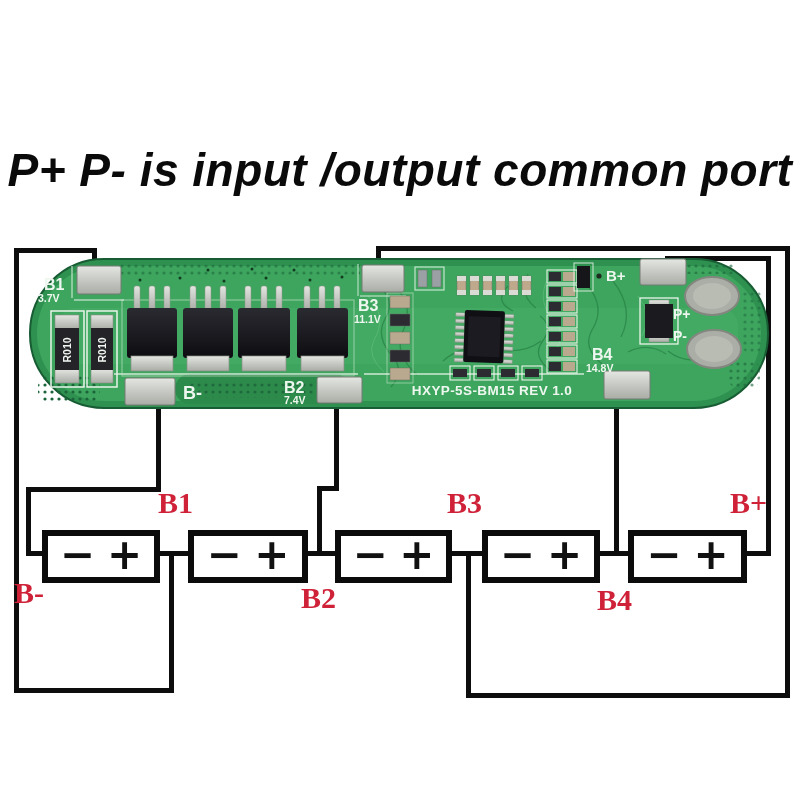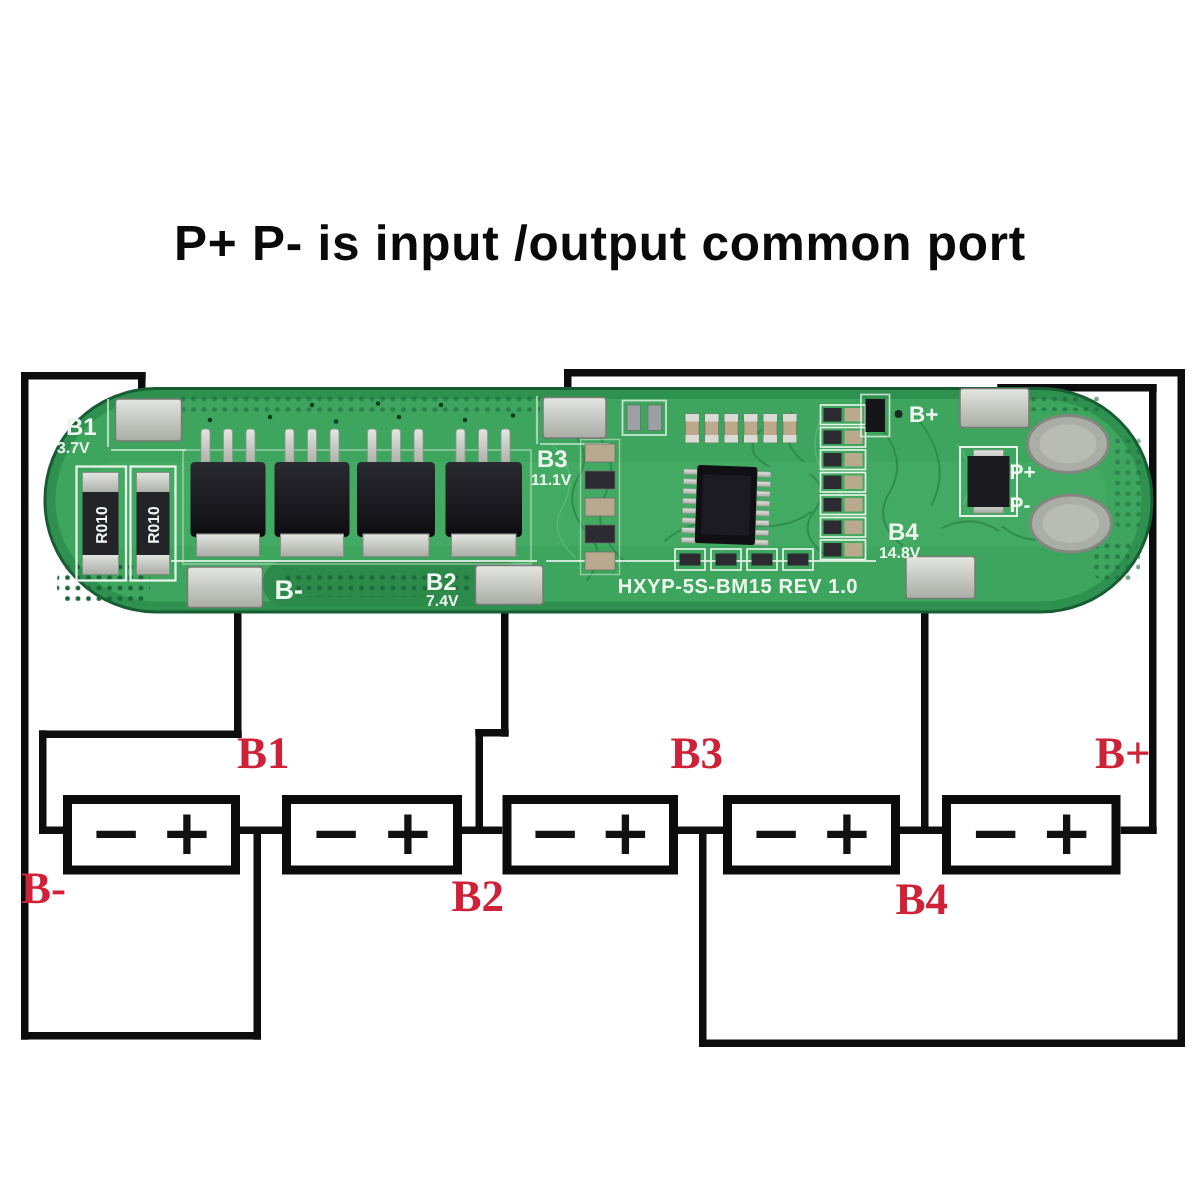--- a/index.html
+++ b/index.html
@@ -1,20 +1,20 @@
 <!DOCTYPE html>
 <html><head>
 <meta charset="utf-8">
 <style>
   html,body{margin:0;padding:0;background:#ffffff;}
   #stage{position:relative;width:800px;height:800px;background:#ffffff;overflow:hidden;
          font-family:"Liberation Sans",sans-serif;}
   .title{position:absolute;left:0;right:0;top:143px;text-align:center;
-         font-size:33px;font-weight:bold;letter-spacing:.5px;color:#0a0a0a;
-         font-family:"Liberation Sans",sans-serif;}
+         font-size:46px;font-weight:bold;letter-spacing:.5px;color:#0a0a0a;
+         font-family:"Liberation Sans",sans-serif;font-style:italic;}
   .wire{position:absolute;background:#0d0d0d;}
   .cell{position:absolute;top:530px;height:53px;border:6px solid #0b0b0b;background:#ffffff;
         box-sizing:border-box;display:flex;align-items:center;justify-content:space-evenly;z-index:2;}
   .term{font-family:"DejaVu Sans",sans-serif;font-size:42px;font-weight:bold;color:#111;
         line-height:0;transform:translateY(-2px);}
   .rlabel{position:absolute;font-family:"Liberation Serif",serif;font-weight:bold;
           font-size:30px;color:#cf2138;z-index:3;line-height:1;}
   svg text{font-family:"Liberation Sans",sans-serif;}
 </style>
 </head>

